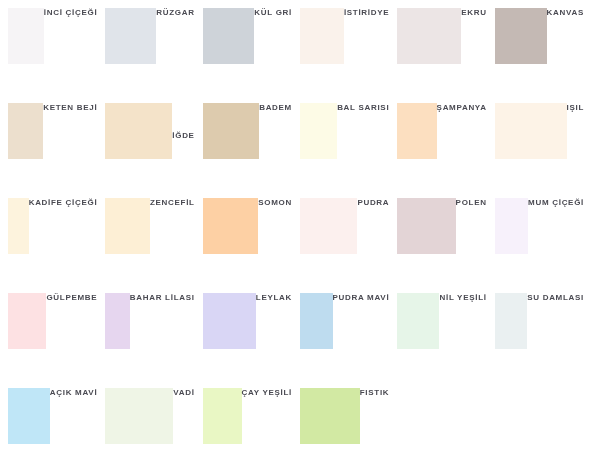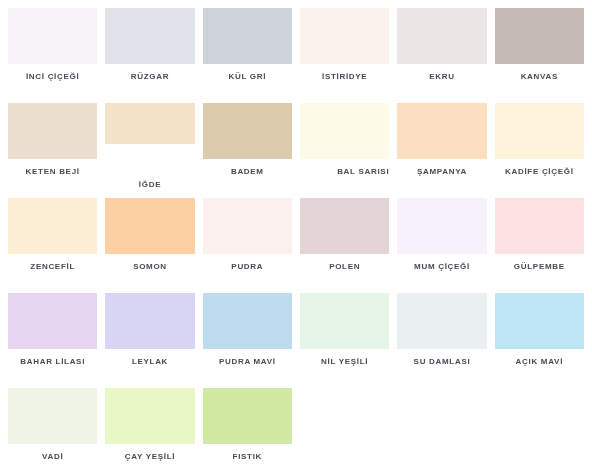--- a/index.html
+++ b/index.html
@@ -16,21 +16,21 @@
   #palette-grid {
     display: grid;
     grid-template-columns: repeat(6, 1fr);
     grid-auto-rows: 95px;
     width: 592px;
     box-sizing: border-box;
     padding: 0 4px;
   }
   .swatch-cell {
     display: flex;
-    flex-direction: column;
+    flex-direction: row;
     align-items: stretch;
     padding: 0 4px;
     box-sizing: border-box;
   }
   .swatch-chip {
     height: 56px;
     margin-top: 8px;
     width: 100%;
     box-sizing: border-box;
   }
@@ -88,20 +88,24 @@
     </div>
     <div class="swatch-cell">
       <div class="swatch-chip" style="background: rgb(253, 251, 230);"></div>
       <div class="swatch-label" style="color: rgb(74, 74, 82); text-align: right;">BAL SARISI</div>
     </div>
     <div class="swatch-cell">
       <div class="swatch-chip" style="background: rgb(252, 223, 192);"></div>
       <div class="swatch-label" style="color: rgb(74, 74, 82);">ŞAMPANYA</div>
     </div>
     <div class="swatch-cell">
+      <div class="swatch-chip" style="background: rgb(253, 243, 231);"></div>
+      <div class="swatch-label" style="color: rgb(74, 74, 82);">IŞIL</div>
+    </div>
+    <div class="swatch-cell">
       <div class="swatch-chip" style="background: rgb(253, 243, 221);"></div>
       <div class="swatch-label" style="color: rgb(74, 74, 82);">KADİFE ÇİÇEĞİ</div>
     </div>
     <div class="swatch-cell">
       <div class="swatch-chip" style="background: rgb(253, 239, 213);"></div>
       <div class="swatch-label" style="color: rgb(74, 74, 82);">ZENCEFİL</div>
     </div>
     <div class="swatch-cell">
       <div class="swatch-chip" style="background: rgb(253, 208, 164);"></div>
       <div class="swatch-label" style="color: rgb(74, 74, 82);">SOMON</div>

